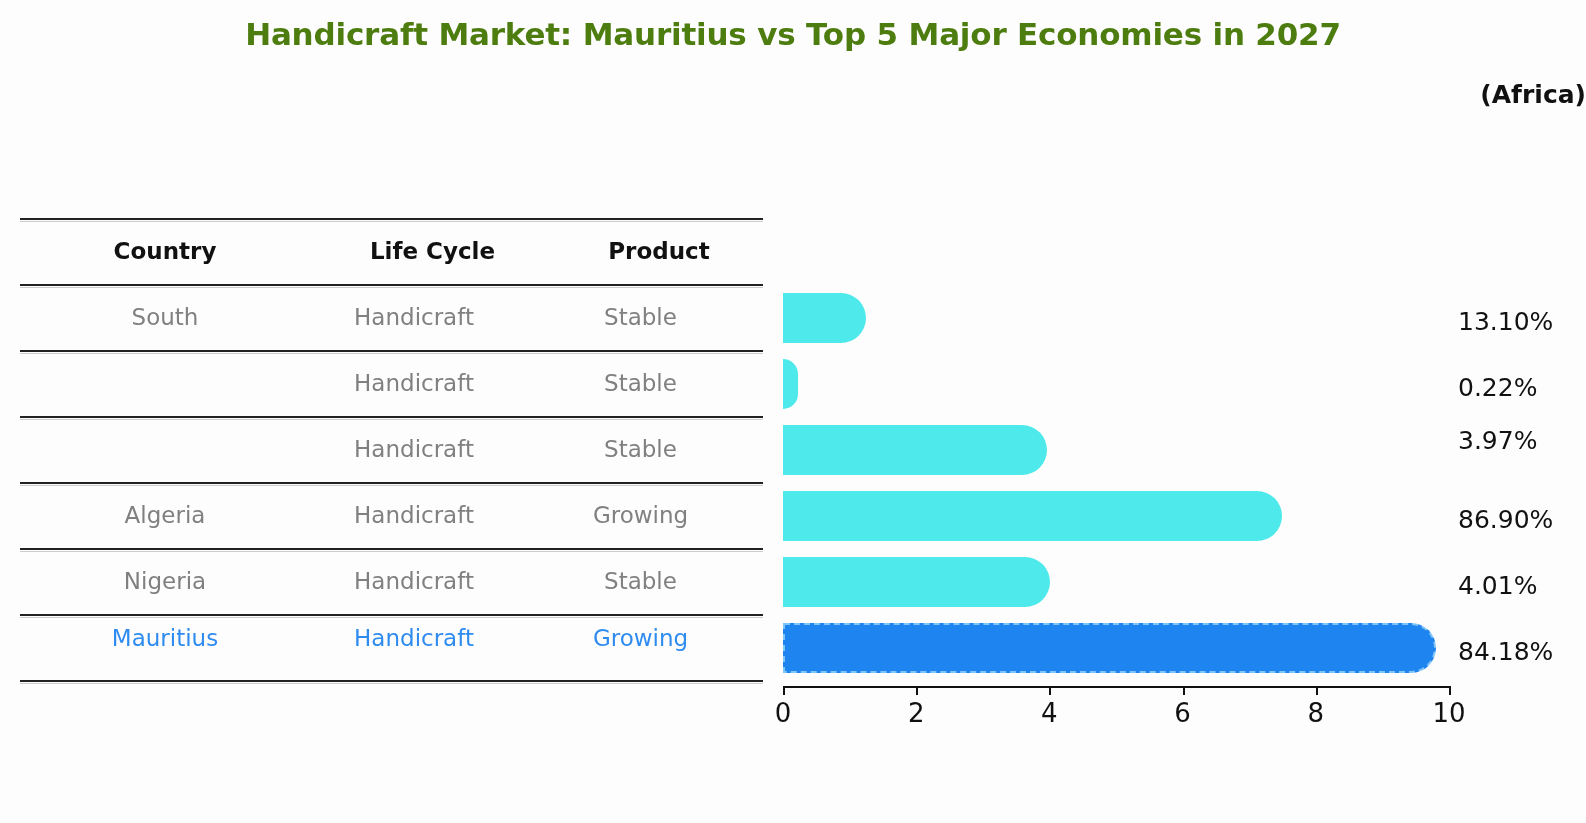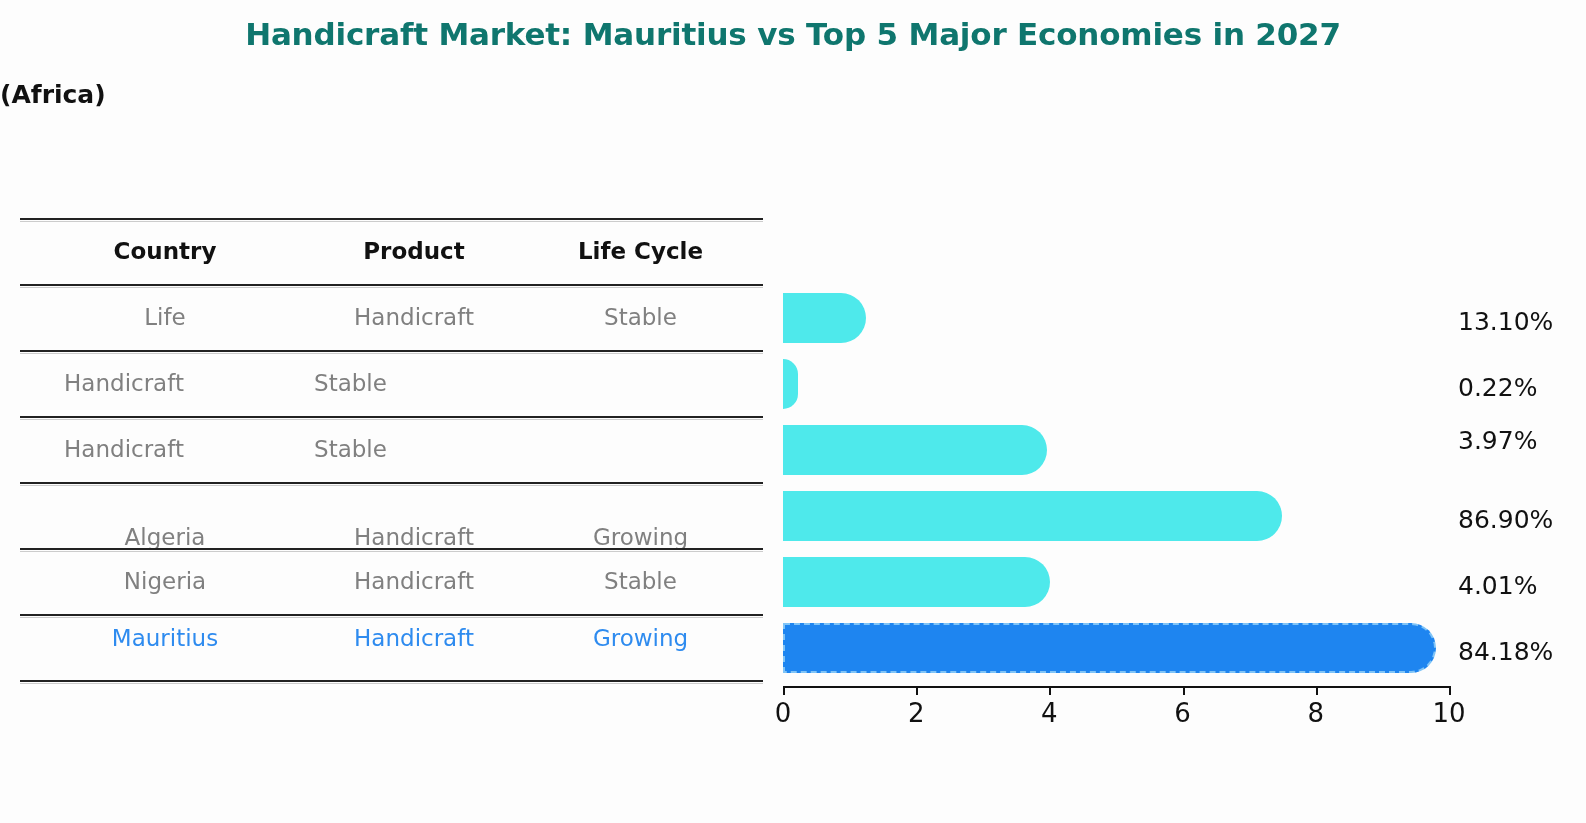--- a/index.html
+++ b/index.html
@@ -12,45 +12,46 @@
   }
   #root { position: relative; width: 1586px; height: 823px; background: #fdfdfd; }
 
   
   .title {
     position: absolute;
     left: 0; top: 16px; width: 1586px;
     text-align: center;
     font-size: 31px;
     font-weight: bold;
-    color: #0f766e;
+    color: #4d7c0f;
     letter-spacing: -0.2px;
   }
   .subtitle {
     position: absolute;
     left: 0; top: 80px; width: 1586px;
-    text-align: left;
+    text-align: right;
     font-size: 25px;
     font-weight: bold;
     color: #111111;
   }
 
   
   .table-wrap {
     position: absolute;
     left: 20px;
     top: 218px;
     width: 743px;
   }
   .trow {
     position: relative;
     width: 743px;
     height: 66px;
     display: flex;
     align-items: center;
+    justify-content: flex-end;
   }
   .trow.header { height: 66px; }
   .tcell {
     font-size: 23px;
     text-align: center;
     color: #808080;
     white-space: nowrap;
   }
   .trow.header .tcell {
     color: #111111;
@@ -144,50 +145,50 @@
   <div class="title">Handicraft Market: Mauritius vs Top 5 Major Economies in 2027</div>
   <div class="subtitle">(Africa)</div>
 
   <div class="table-wrap">
 
     <div class="rule" style="top:0px;"></div>
     <div class="rule thin" style="top:3px;"></div>
 
     <div class="trow header" style="position:absolute;top:0px;">
       <span class="tcell c-country">Country</span>
+      <span class="tcell c-life">Life Cycle</span>
       <span class="tcell c-product">Product</span>
-      <span class="tcell c-life">Life Cycle</span>
     </div>
 
     <div class="rule" style="top:66px;"></div>
     <div class="rule thin" style="top:69px;"></div>
 
     <div class="trow" style="position:absolute;top:66px;">
-      <span class="tcell c-country">Life</span>
+      <span class="tcell c-country">South</span>
       <span class="tcell c-product">Handicraft</span>
       <span class="tcell c-life">Stable</span>
     </div>
     <div class="rule" style="top:132px;"></div>
     <div class="rule thin" style="top:135px;"></div>
 
     <div class="trow" style="position:absolute;top:132px;">
       <span class="tcell c-product">Handicraft</span>
       <span class="tcell c-life">Stable</span>
     </div>
     <div class="rule" style="top:198px;"></div>
     <div class="rule thin" style="top:201px;"></div>
 
     <div class="trow" style="position:absolute;top:198px;">
       <span class="tcell c-product">Handicraft</span>
       <span class="tcell c-life">Stable</span>
     </div>
     <div class="rule" style="top:264px;"></div>
     <div class="rule thin" style="top:267px;"></div>
 
-    <div class="trow" style="position:absolute;top:264px;margin-top:22px;">
+    <div class="trow" style="position:absolute;top:264px;">
       <span class="tcell c-country">Algeria</span>
       <span class="tcell c-product">Handicraft</span>
       <span class="tcell c-life">Growing</span>
     </div>
     <div class="rule" style="top:330px;"></div>
     <div class="rule thin" style="top:333px;"></div>
 
     <div class="trow" style="position:absolute;top:330px;">
       <span class="tcell c-country">Nigeria</span>
       <span class="tcell c-product">Handicraft</span>

